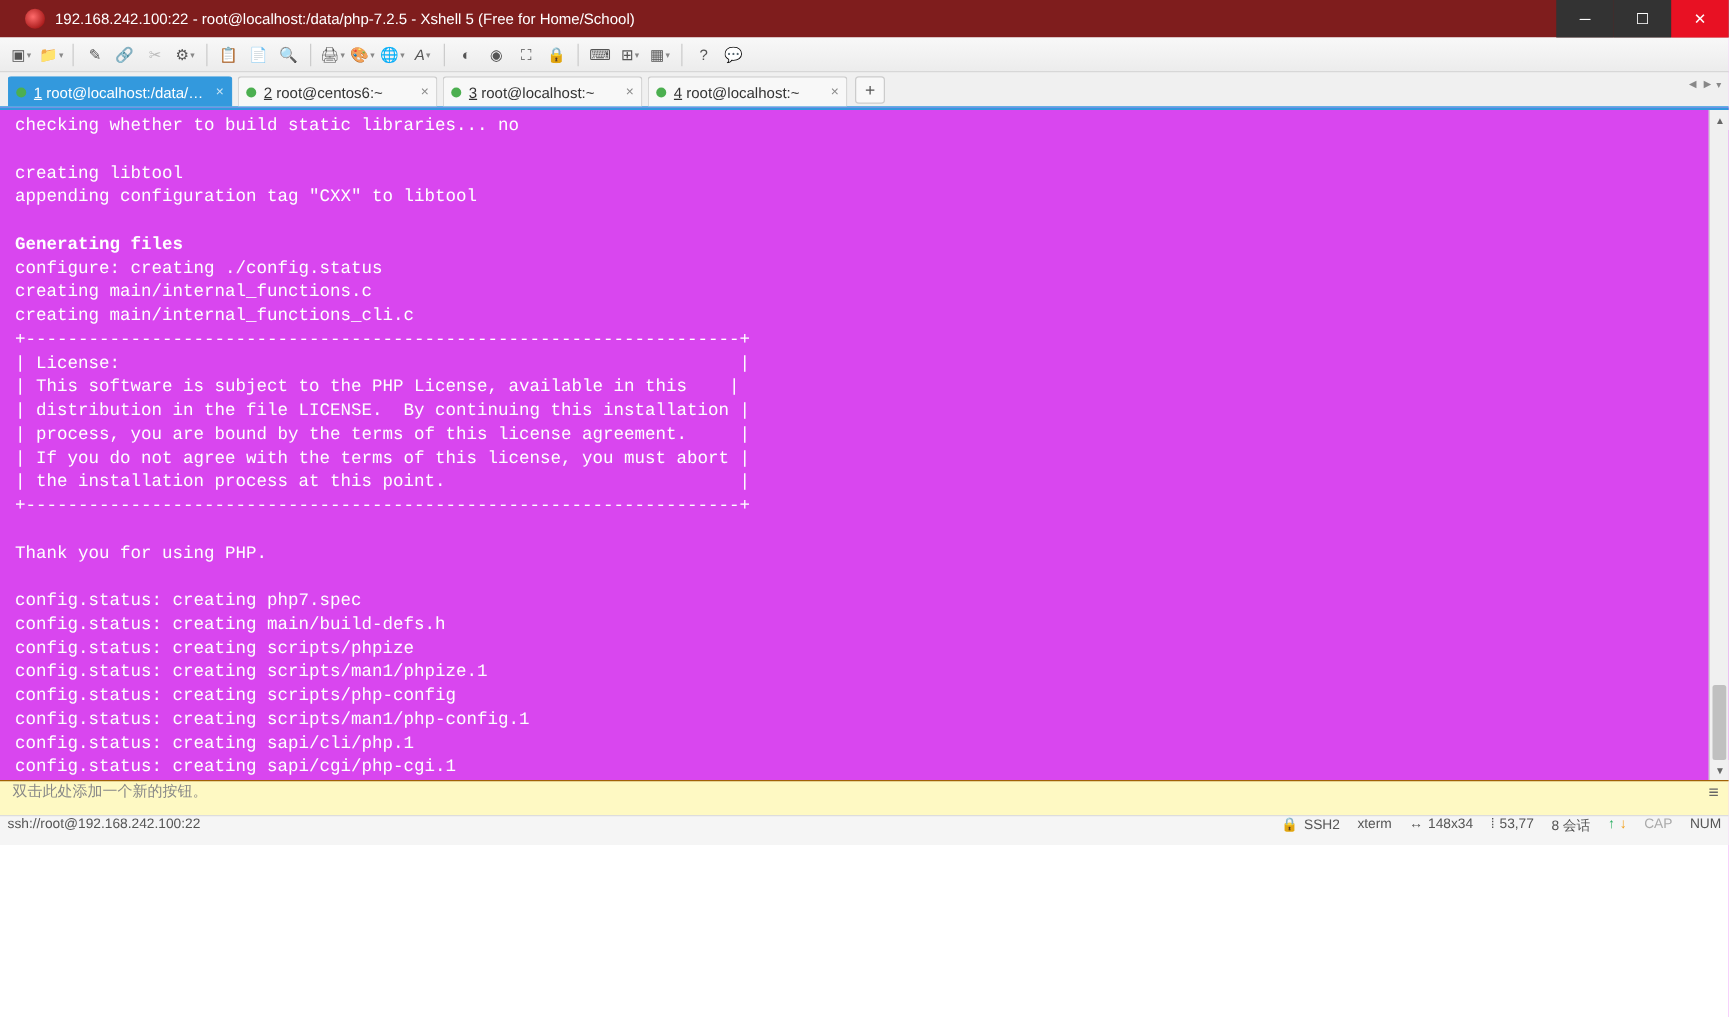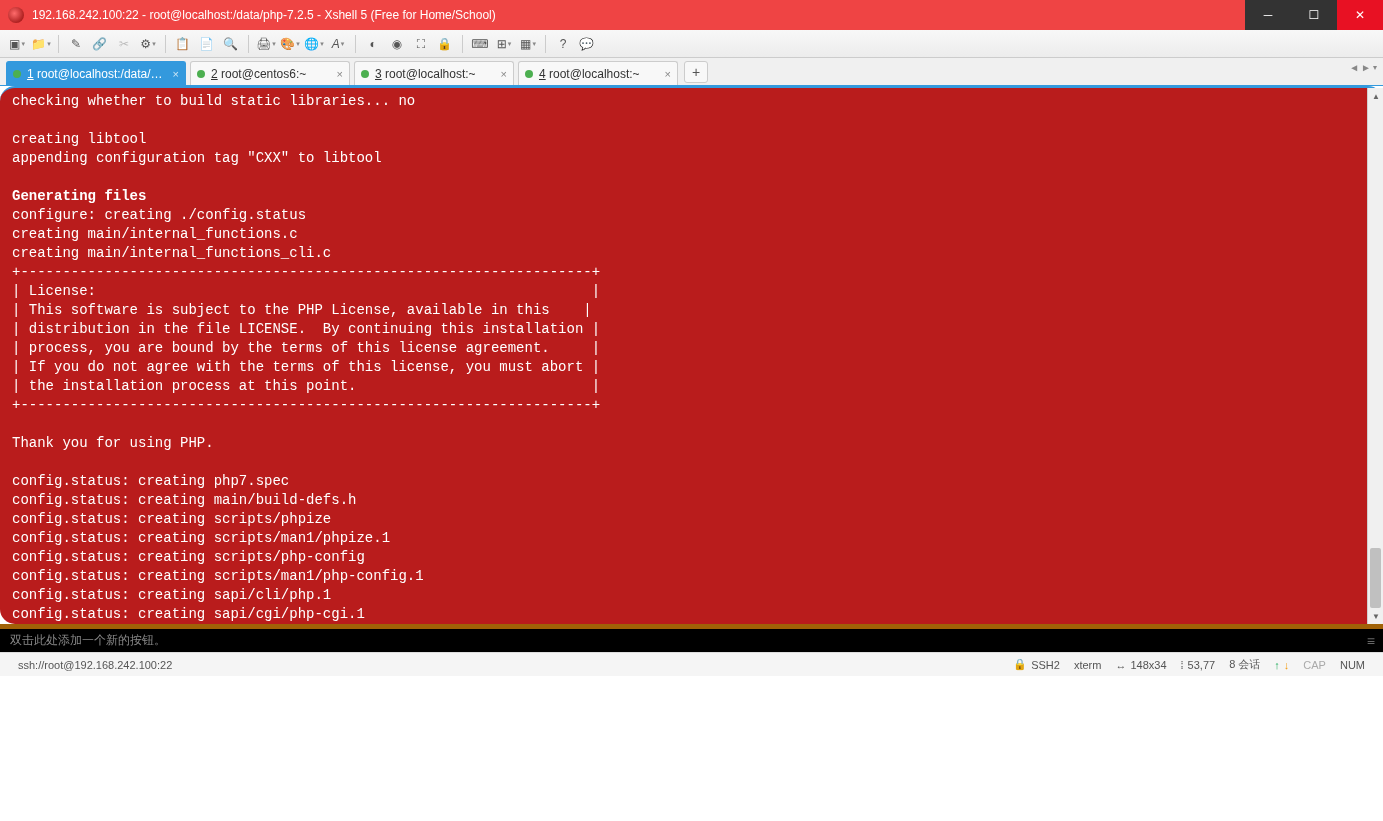--- a/index.html
+++ b/index.html
@@ -1,17 +1,17 @@
 <!DOCTYPE html>
 <html><head>
 <meta charset="utf-8">
 <style>
 * { margin: 0; padding: 0; box-sizing: border-box; }
 body { font-family: "Segoe UI", Tahoma, sans-serif; font-size: 12px; background: #fff; overflow: hidden; width: 1383px; height: 821px; }
-.titlebar { height: 30px; background: #ef4444; color: #fff; display: flex; align-items: center; padding-left: 8px; }
+.titlebar { height: 30px; background: #7f1d1d; color: #fff; display: flex; align-items: center; padding-left: 20px; }
 .titlebar .app-icon { width: 16px; height: 16px; background: radial-gradient(circle at 40% 40%, #ff6b6b, #8b0000); border-radius: 50%; margin-right: 8px; }
 .titlebar .title-text { flex: 1; font-size: 12px; }
 .winbtns { display: flex; height: 100%; }
 .winbtn { width: 46px; height: 30px; display: flex; align-items: center; justify-content: center; color: #fff; }
 .winbtn.close { background: #e81123; }
 .winbtn.min { background: #333; }
 .winbtn.max { background: #333; }
 
 .toolbar { height: 28px; background: linear-gradient(#f8f8f8,#ececec); border-bottom: 1px solid #ccc; display: flex; align-items: center; padding: 0 6px; gap: 2px; }
 .tbtn { width: 22px; height: 22px; display: flex; align-items: center; justify-content: center; color: #555; border-radius: 2px; }
@@ -25,34 +25,34 @@
 .tab.active .dot { background: #4caf50; }
 .tab .tlabel { flex: 1; white-space: nowrap; overflow: hidden; text-overflow: ellipsis; }
 .tab .tlabel .tnum { text-decoration: underline; }
 .tab .tclose { font-size: 11px; color: #888; margin-left: 4px; }
 .tab.active .tclose { color: #cce6f5; }
 .tab-add { width: 24px; height: 22px; border: 1px solid #ccc; background: #f8f8f8; display: flex; align-items: center; justify-content: center; border-radius: 3px; color: #555; font-size: 14px; margin-left: 2px; margin-bottom: 2px;}
 .tab-right { position: absolute; right: 6px; top: 4px; display: flex; align-items: center; gap: 2px; color: #888; }
 .tab-right .nav { font-size: 10px; }
 .tab-right .dd { font-size: 8px; }
 
-.terminal-wrap { position: relative; height: 538px; background: #b91c1c; border-top: 2px solid #3399dd; border-radius: 15px; }
+.terminal-wrap { position: relative; height: 538px; background: #d946ef; border-top: 2px solid #3399dd; }
 .terminal { position: absolute; top:0; left:0; right:16px; bottom:0; padding: 4px 8px 4px 12px; font-family: Consolas, "Courier New", monospace; font-size: 14px; line-height: 19px; color: #fff; white-space: pre; overflow: hidden; }
 .terminal b { font-weight: bold; }
 .cursor { display: inline-block; width: 9px; height: 16px; background: #4caf50; vertical-align: text-bottom; }
 .scrollbar { position: absolute; right: 0; top: 0; width: 16px; height: 100%; background: #f0f0f0; border-left: 1px solid #d0d0d0; }
 .scrollbar .sb-up, .scrollbar .sb-down { height: 16px; width: 16px; display:flex;align-items:center;justify-content:center; font-size:8px; color:#666; background:#f0f0f0;}
 .scrollbar .sb-track { position:absolute; top:16px; bottom:16px; left:0; right:0; }
 .scrollbar .sb-thumb { position:absolute; left:2px; right:2px; background:#c0c0c0; border-radius:2px; bottom:0; height:60px;}
 .scrollbar .sb-down { position:absolute; bottom:0; }
 
-.quickbar { height: 28px; background: #000000; border-top: 5px solid #a16207; display: flex; align-items: center; padding: 0 10px; color: #888; font-size: 12px; position: relative;}
+.quickbar { height: 28px; background: #fef9c3; border-top: 1px solid #a16207; display: flex; padding: 0 10px; color: #888; font-size: 12px; position: relative;}
 .quickbar .qmenu { position:absolute; right:8px; font-size:14px; color:#666;}
 
-.statusbar { height: 24px; background: #f5f5f5; border-top: 1px solid #ddd; display: flex; align-items: center; padding: 0 18px; font-size: 11px; color: #555; }
+.statusbar { height: 24px; background: #f5f5f5; border-top: 1px solid #ddd; display: flex; align-items: flex-start; padding: 0 6px; font-size: 11px; color: #555; }
 .statusbar .sleft { flex: 1; }
 .statusbar .sitem { margin-left: 14px; display: flex; align-items: center; gap: 4px; }
 .statusbar .sicon { font-size: 11px; }
 .arrow-up { color:#27ae60;}
 .arrow-down { color:#f39c12;}
 </style>
 </head>
 <body>
 
 <div class="titlebar">

